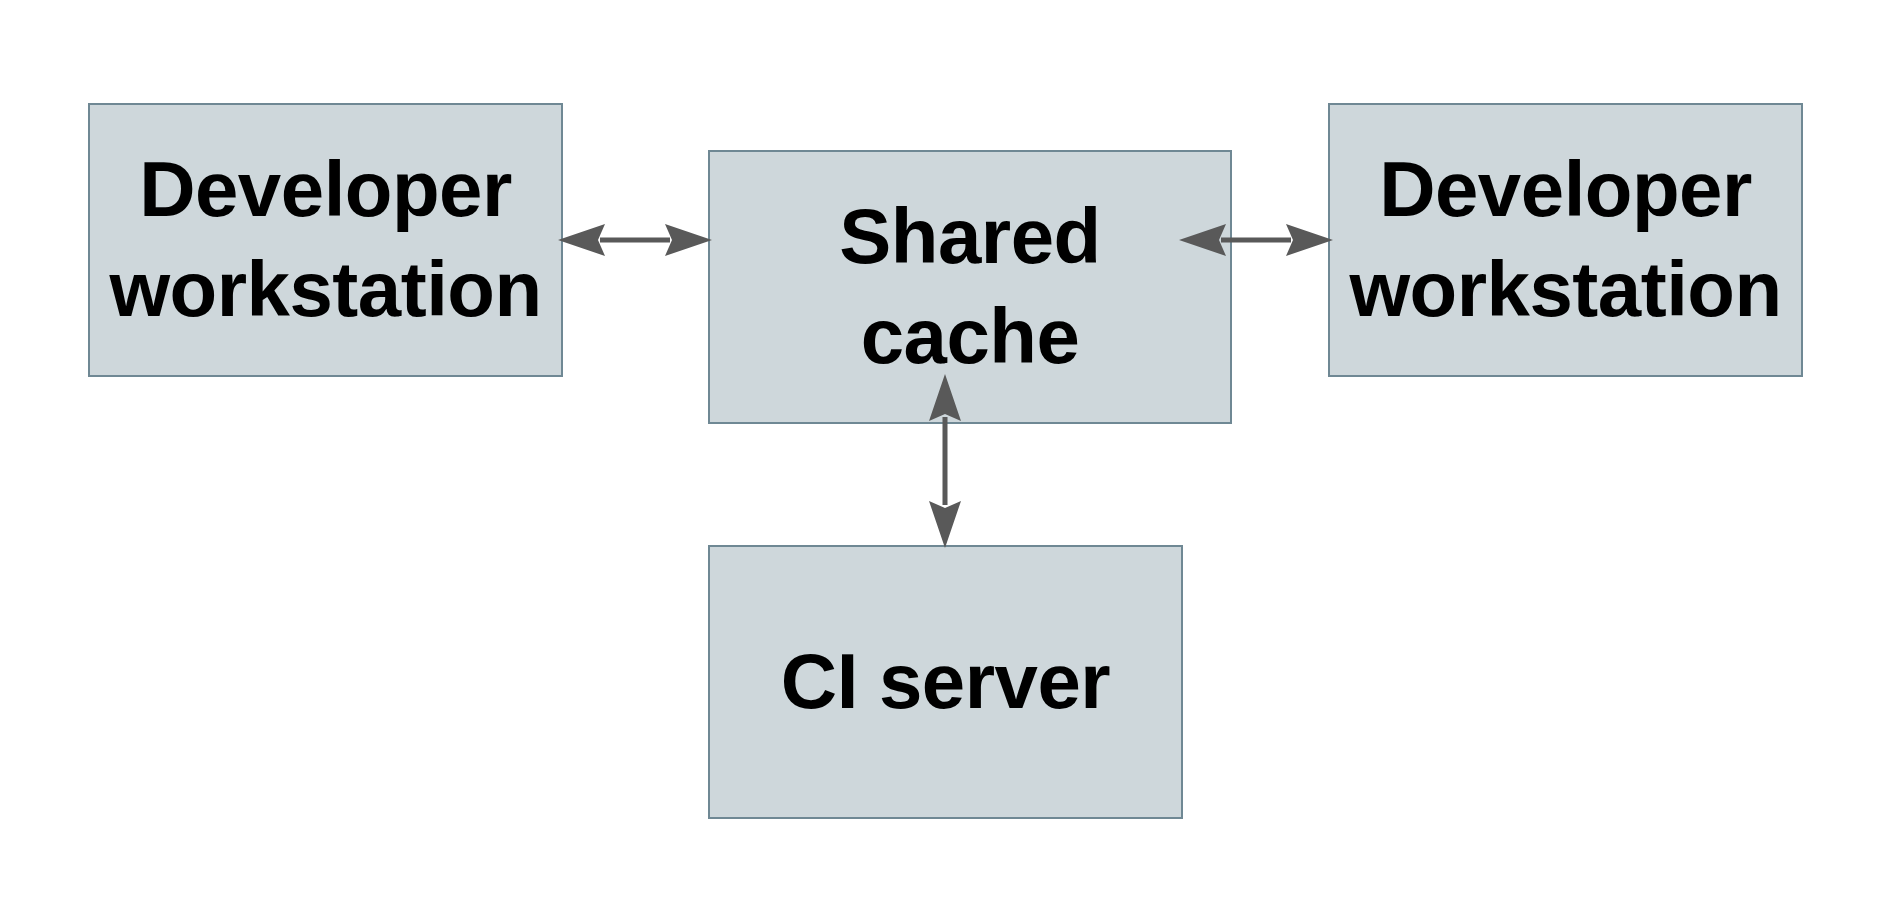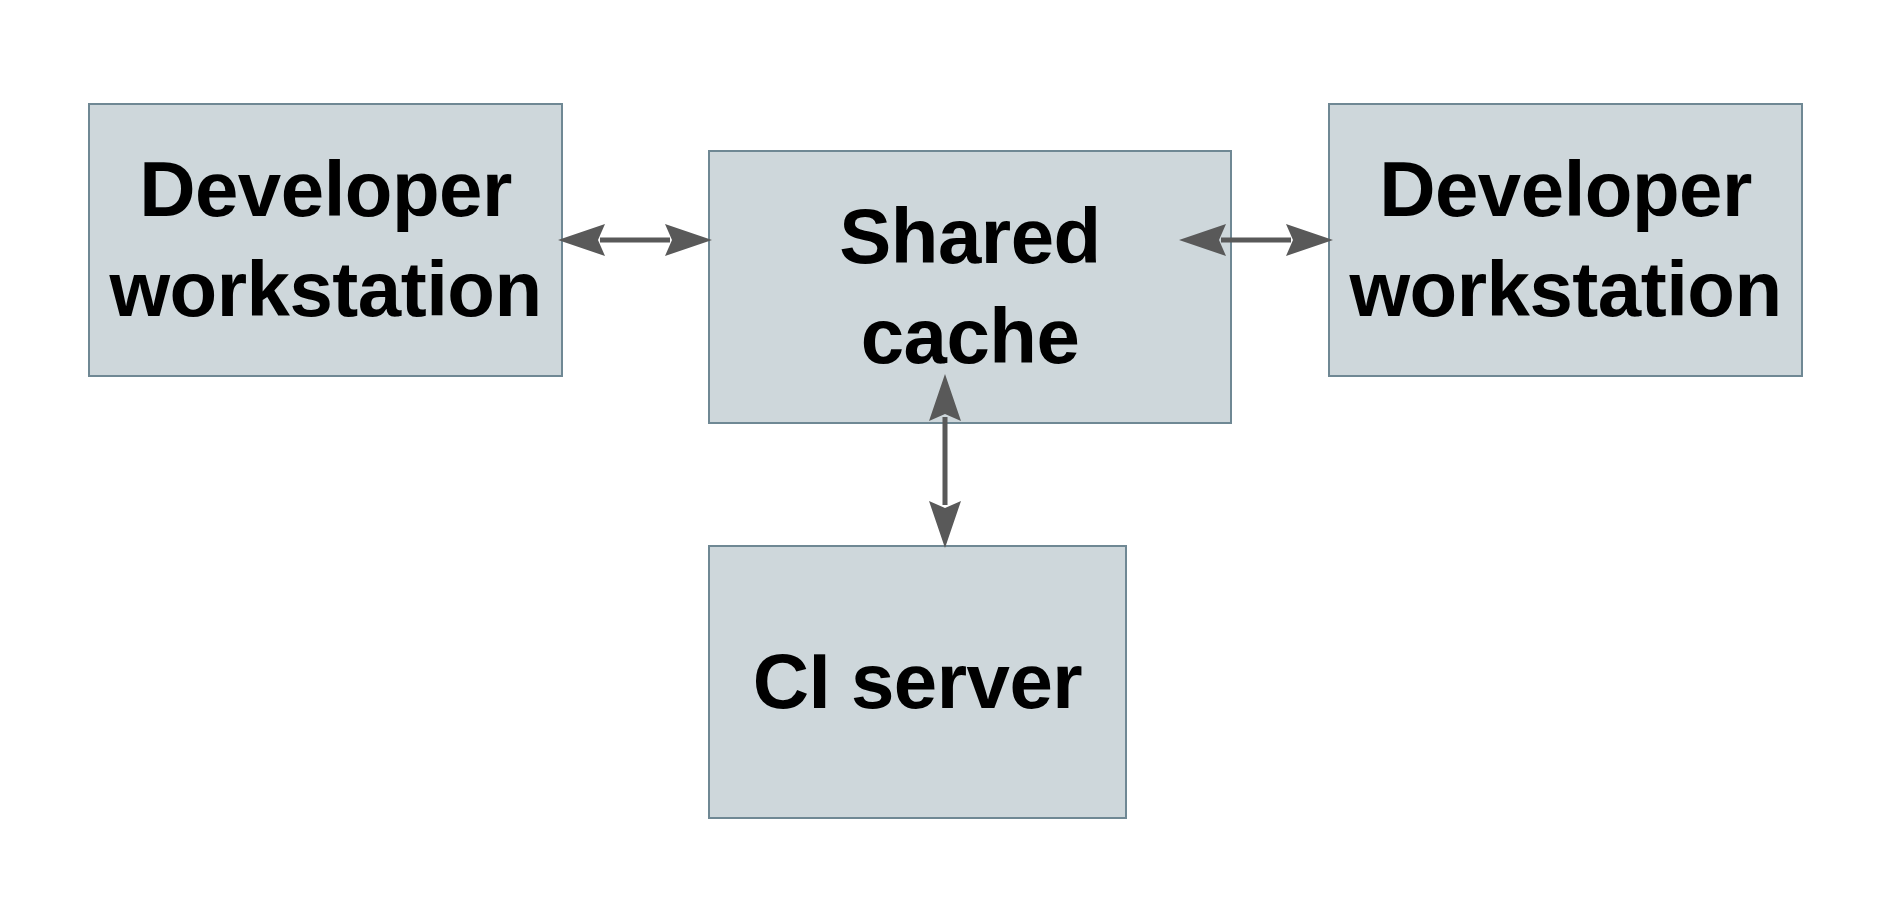--- a/index.html
+++ b/index.html
@@ -30,21 +30,21 @@
     color: #000000;
     font-size: 78px;
     line-height: 1.28;
     font-weight: 700;
     letter-spacing: -0.5px;
     white-space: pre-line;
   }
   #node-dev-left   { left: 88px;  top: 103px; width: 475px; height: 274px; }
   #node-cache      { left: 708px; top: 103px; width: 524px; height: 274px; margin-top: 47px; }
   #node-dev-right  { left: 1328px;top: 103px; width: 475px; height: 274px; }
-  #node-ci         { left: 708px; top: 545px; width: 419px; height: 274px; }
+  #node-ci         { left: 708px; top: 545px; width: 475px; height: 274px; }
 
   .connector {
     position: absolute;
     overflow: visible;
   }
   #edge-left-cache  { left: 556px; top: 210px; width: 158px;  height: 60px; }
   #edge-cache-right { left: 1177px;top: 210px; width: 158px;  height: 60px; }
   #edge-cache-ci    { left: 915px; top: 371px; width: 60px;   height: 180px; }
 </style>
 </head>

